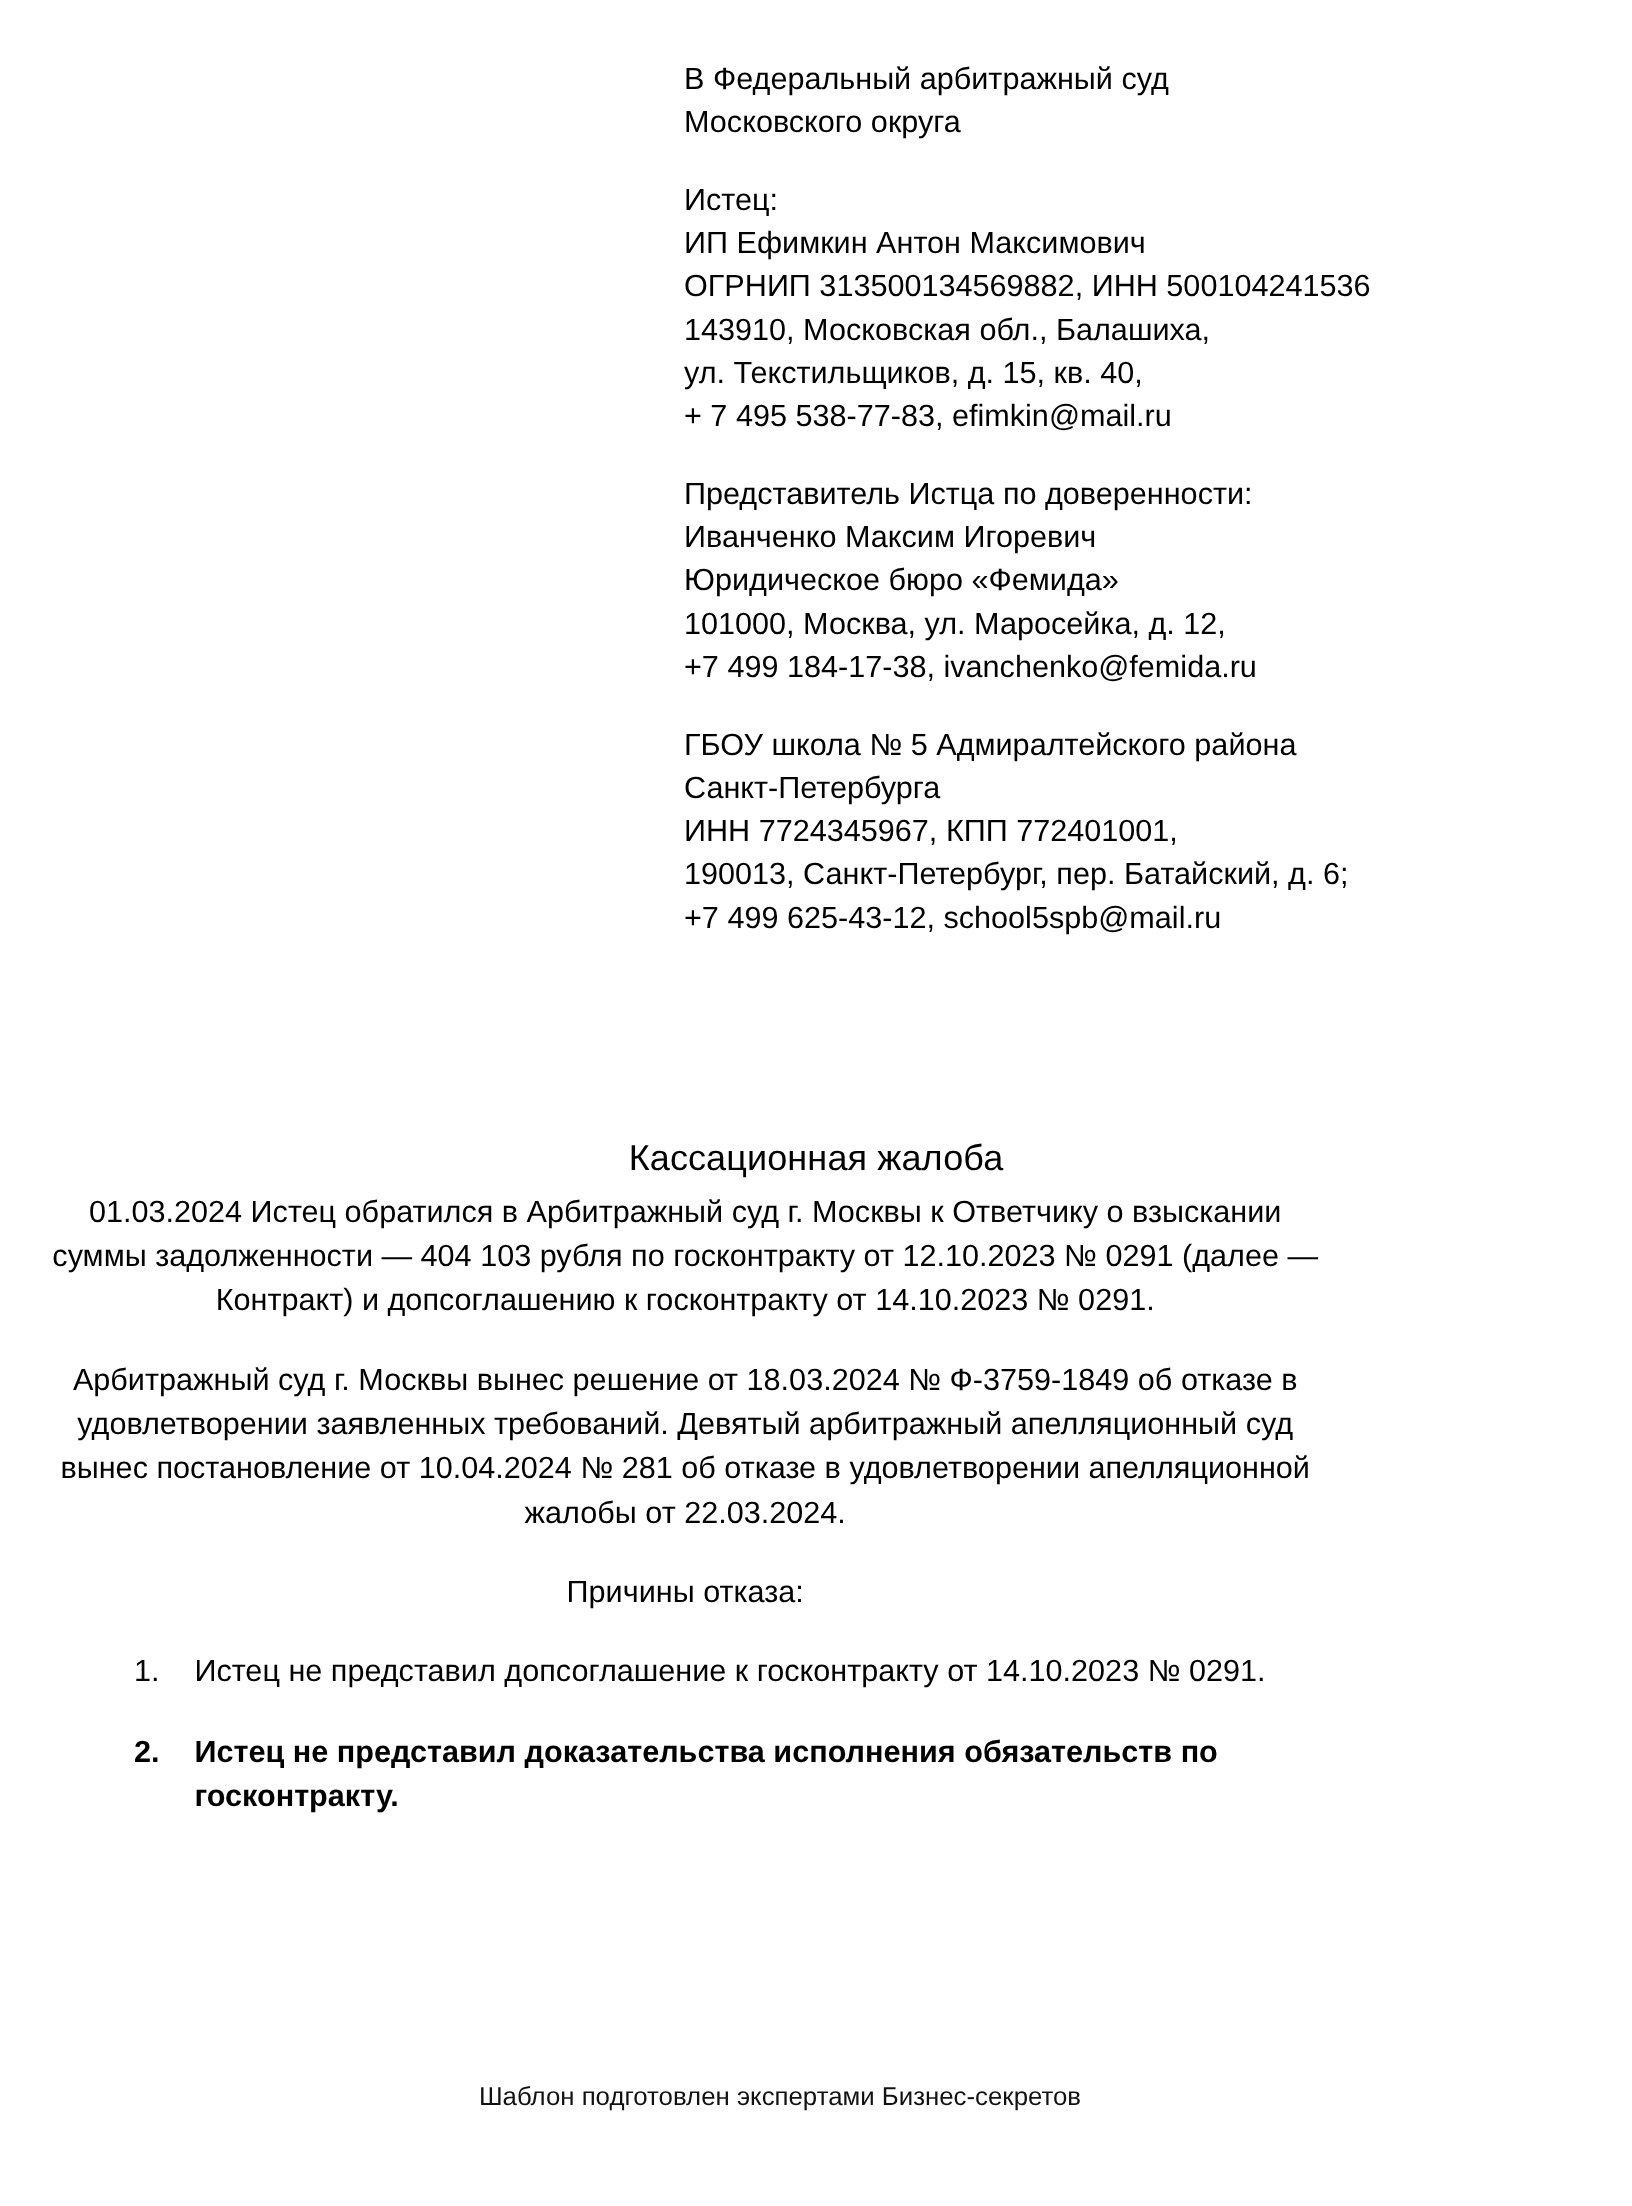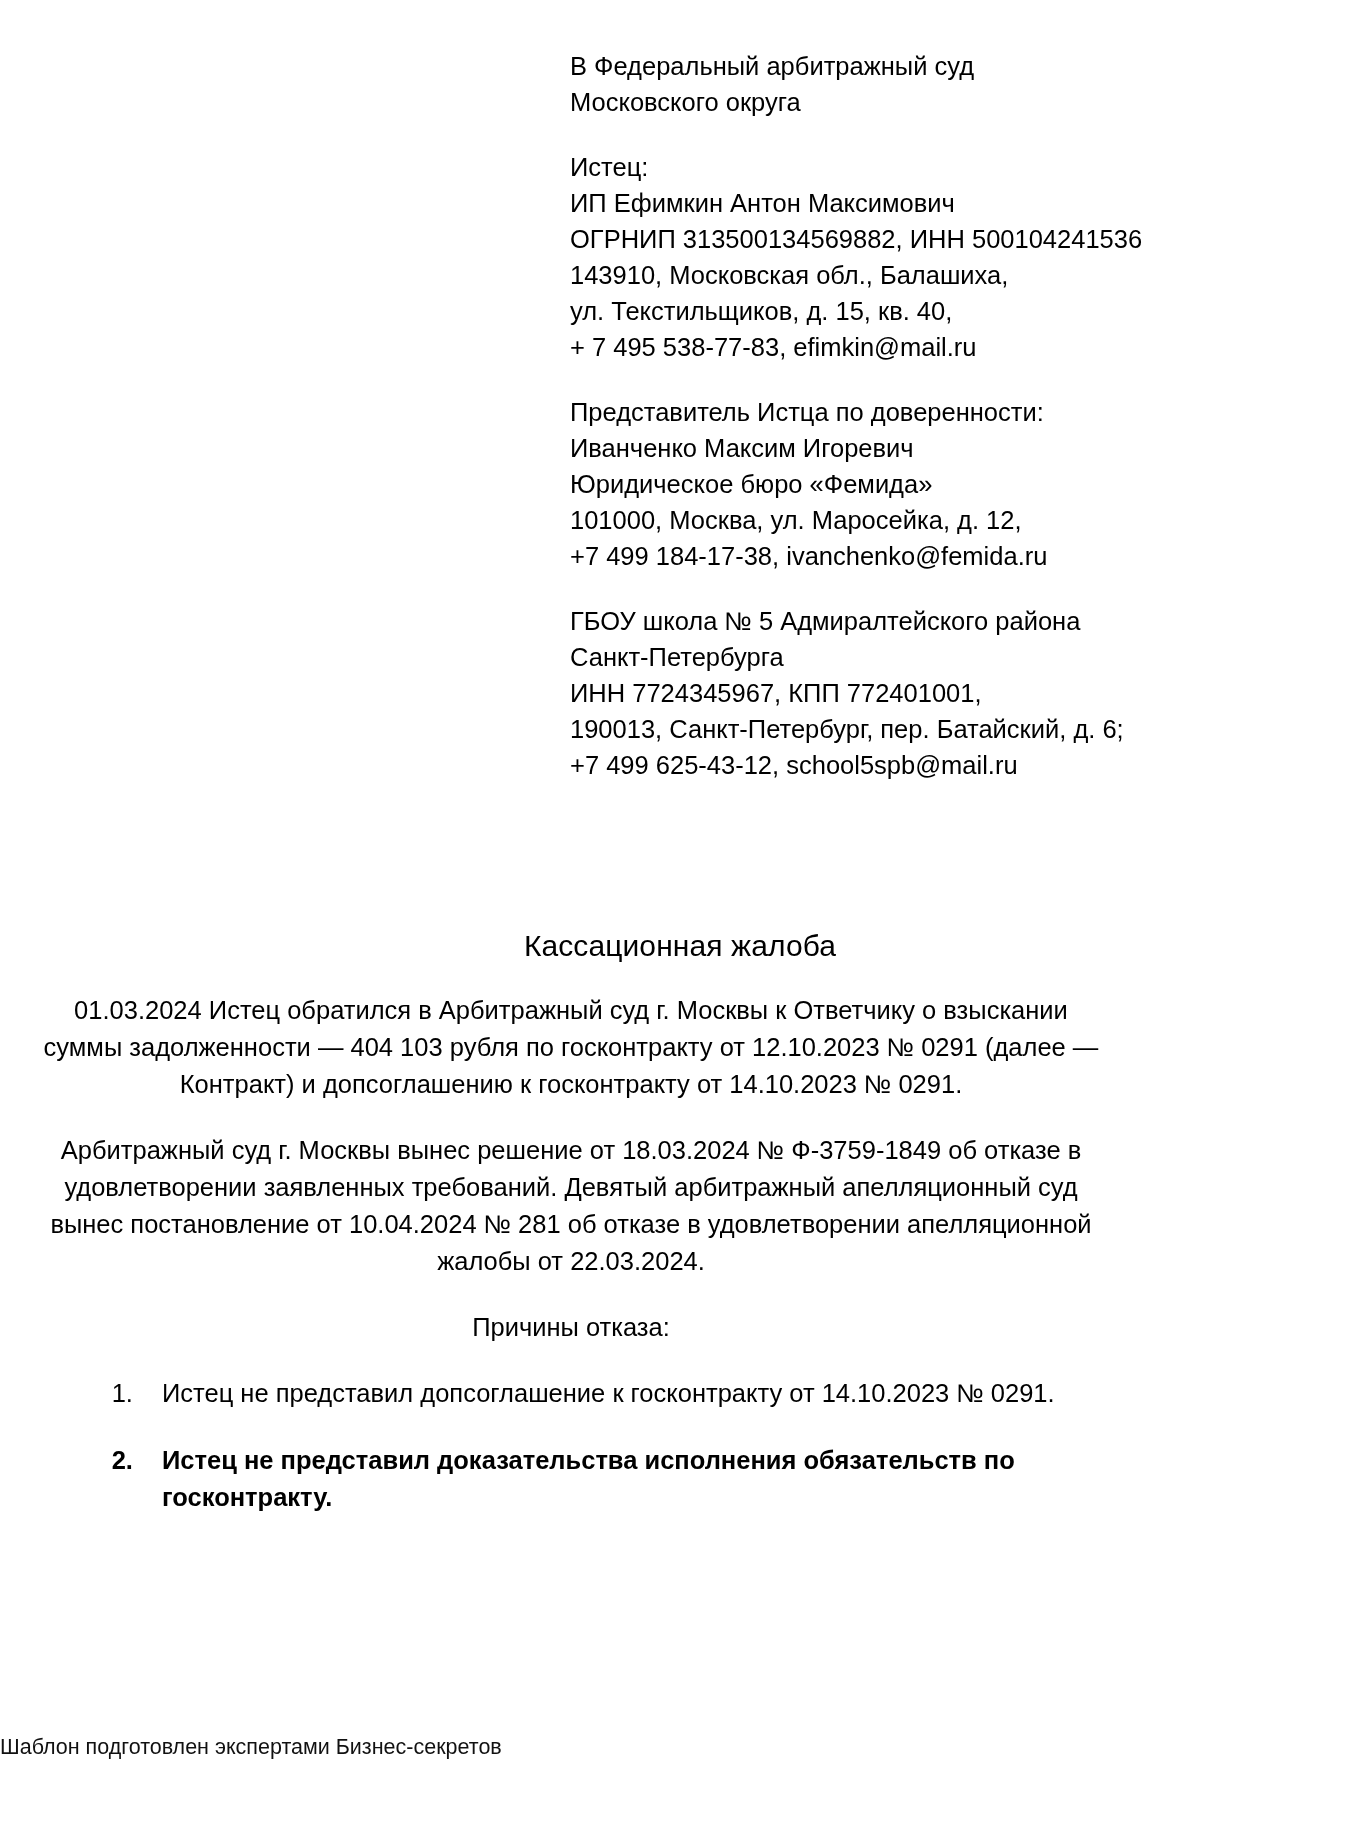--- a/index.html
+++ b/index.html
@@ -40,21 +40,21 @@
     margin-bottom: 0;
   }
   .hline {
     white-space: nowrap;
   }
 
   
   .doc-title {
     position: absolute;
     left: 0;
-    top: 928px;
+    top: 948px;
     width: 1360px;
     text-align: center;
     font-size: 30px;
     line-height: 36px;
     letter-spacing: 0.1px;
   }
 
   
   .body-block {
     position: absolute;
@@ -88,21 +88,21 @@
   }
 
   
   .footer {
     position: absolute;
     left: 0;
     top: 1733px;
     width: 1360px;
     padding-right: 60px;
     box-sizing: border-box;
-    text-align: left;
+    text-align: center;
     font-size: 21.5px;
     line-height: 28px;
     color: #111111;
   }
 </style>
 </head>
 <body>
 
 <div class="page">
 

